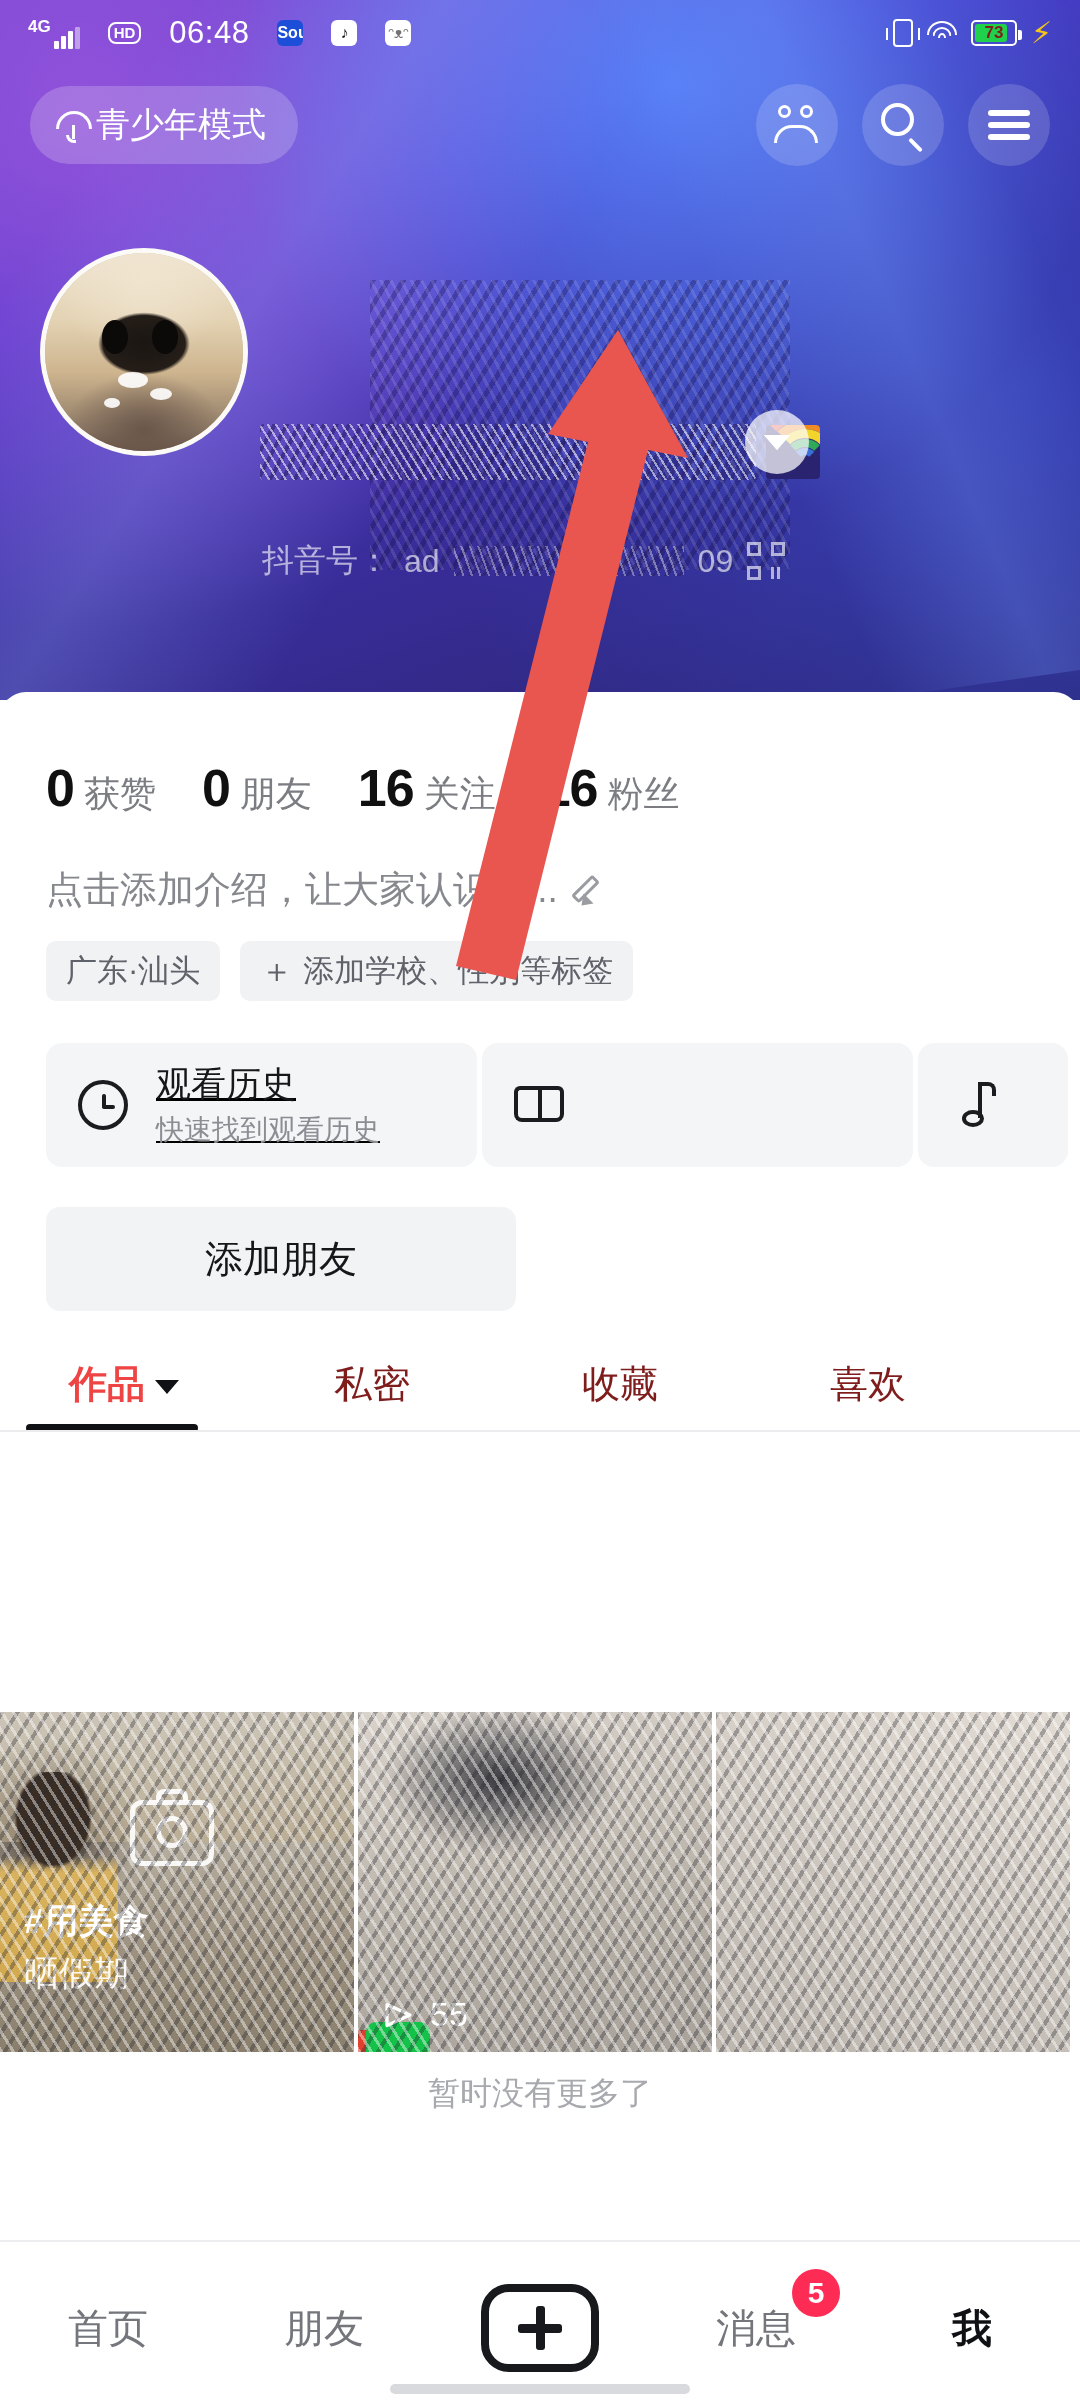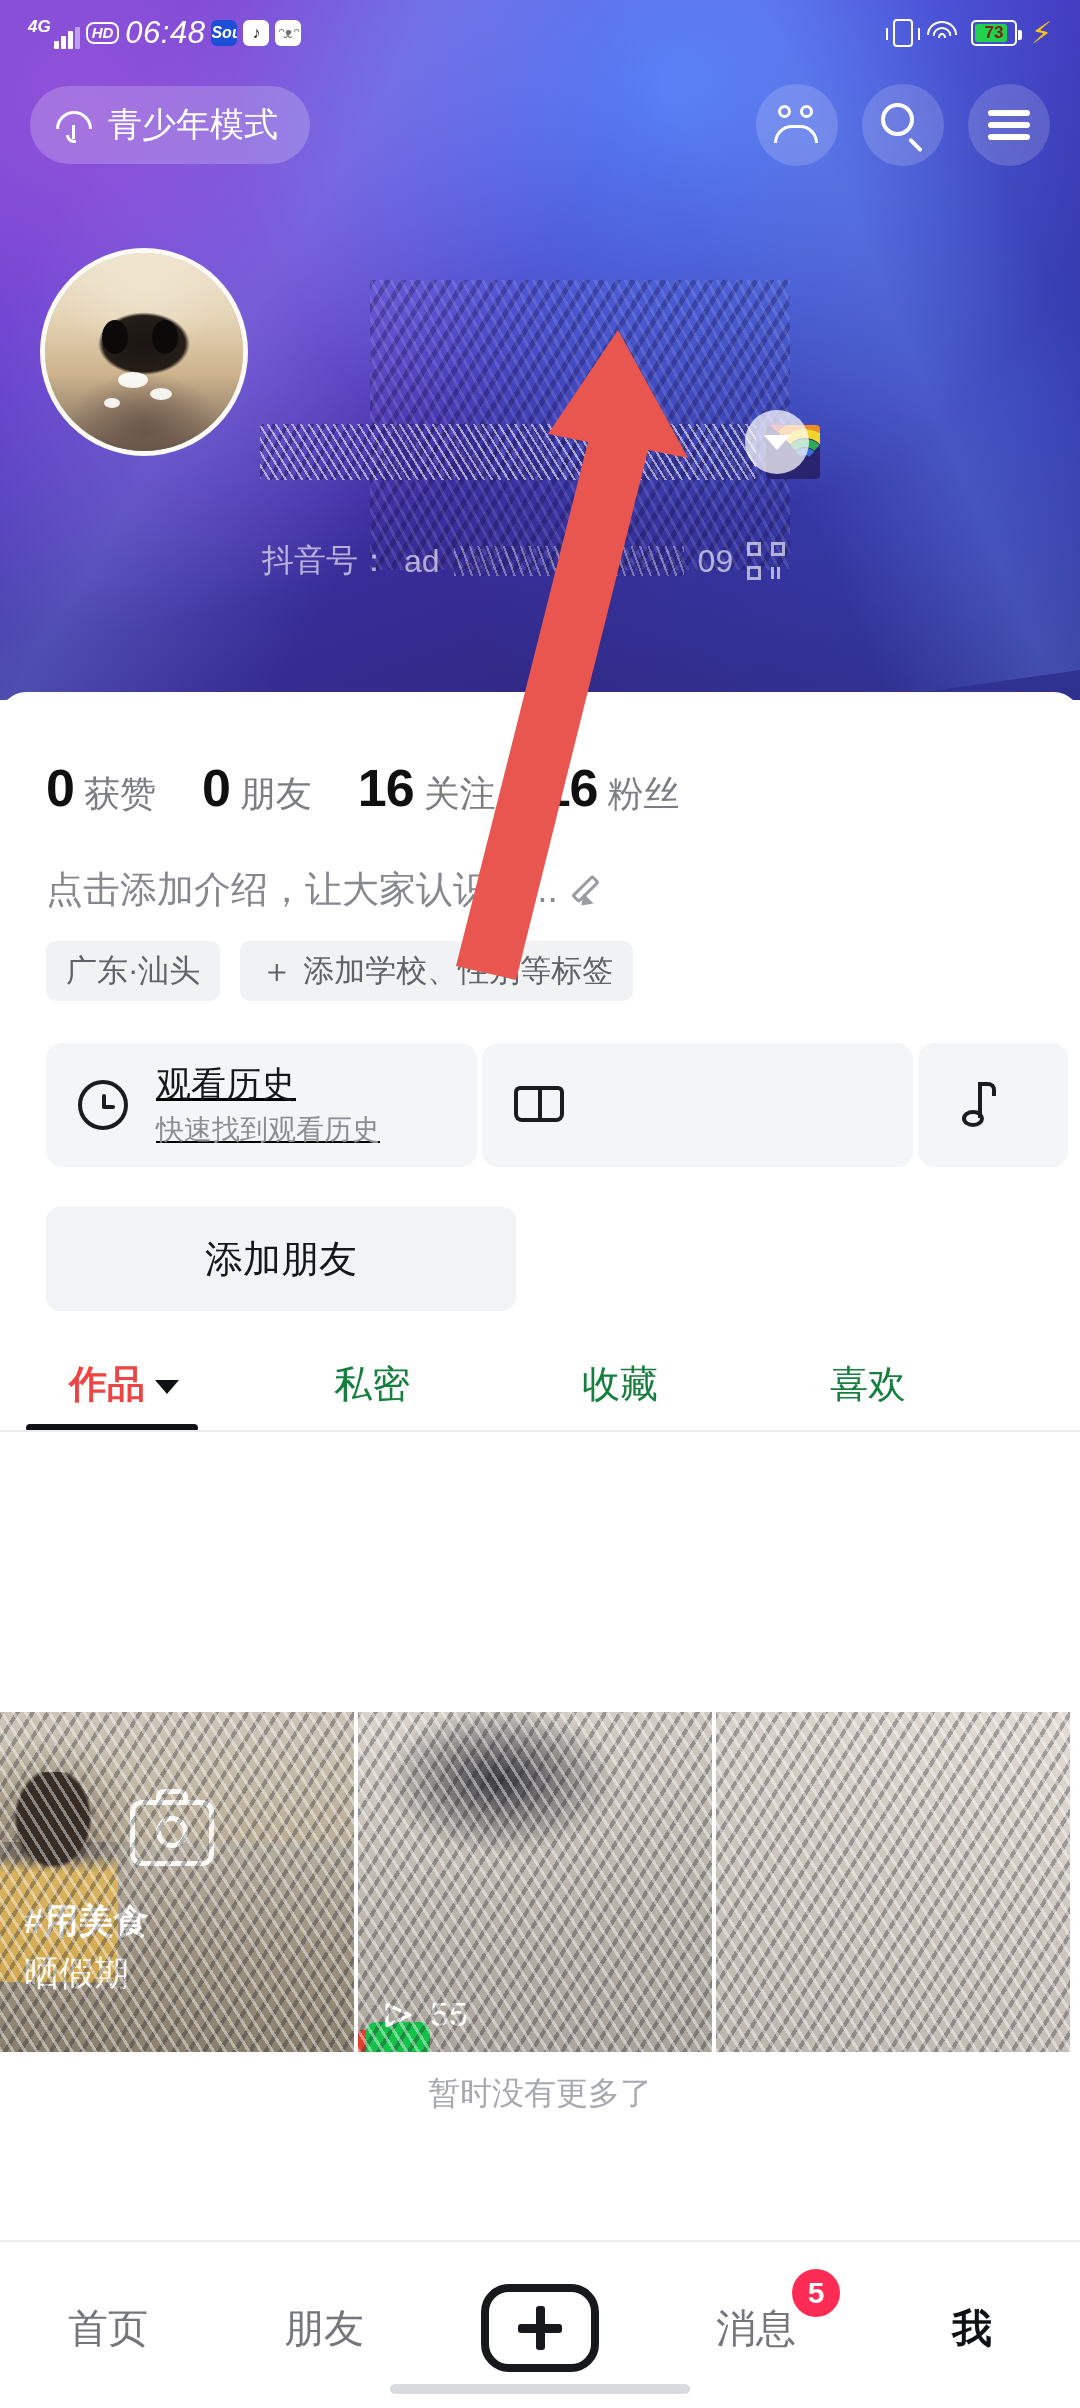--- a/index.html
+++ b/index.html
@@ -42,21 +42,21 @@
     pointer-events:none;
   }
 
   
   .statusbar {
     position:absolute; left:0; top:0; width:1080px; height:66px;
     display:flex; align-items:center; color:#fff;
     padding:0 28px;
     font-size:27px;
   }
-  .sb-left { display:flex; align-items:center; gap:6px;font-style:italic; }
+  .sb-left { display:flex; align-items:center; gap:28px; }
   .sb-right { display:flex; align-items:center; gap:14px; margin-left:auto; }
   .sig-4g { position:relative; display:flex; align-items:flex-end; gap:3px; }
   .sig-4g .g { font-size:17px; font-weight:bold; line-height:1; margin-bottom:14px; }
   .bars { display:flex; align-items:flex-end; gap:2px; height:22px; }
   .bars i { width:5px; background:#fff; border-radius:1px; display:block; }
   .bars i:nth-child(1){height:8px;}
   .bars i:nth-child(2){height:13px;}
   .bars i:nth-child(3){height:18px;}
   .bars i:nth-child(4){height:22px;background:rgba(255,255,255,0.45);}
   .hd-badge {
@@ -85,21 +85,21 @@
   .batt .fill{position:absolute;left:2px;top:2px;bottom:2px;background:#1fd14b;border-radius:3px;}
   .batt span{position:relative;font-size:17px;font-weight:bold;color:#7f1d1d;z-index:2;}
   .bolt { color:#f5c518; font-size:30px; line-height:1; }
 
   
   .topbar {
     position:absolute; left:0; top:70px; width:1080px; height:110px;
     display:flex; align-items:center; padding:0 30px;
   }
   .teen-pill {
-    display:flex; align-items:center; gap:16px;
+    display:flex; align-items:center; gap:4px;
     background:rgba(255,255,255,0.20);
     border-radius:48px; height:78px; padding:0 32px 0 26px;
     color:#fff; font-size:34px;
   }
   .umbrella { width:36px; height:36px; position:relative; }
   .umbrella .dome { position:absolute; left:0; top:4px; width:36px; height:18px;
     border:3px solid #fff; border-bottom:none; border-radius:18px 18px 0 0; }
   .umbrella .stem { position:absolute; left:16px; top:18px; width:3px; height:14px; background:#fff; }
   .umbrella .hook { position:absolute; left:10px; top:28px; width:10px; height:8px;
     border:3px solid #fff; border-top:none; border-right:none; border-radius:0 0 0 8px; }
@@ -257,21 +257,21 @@
   .actions { display:flex; gap:24px; padding:40px 0 0 46px; }
   .act {
     background:#f2f3f5; border-radius:14px; height:104px; width:470px;
     display:flex; align-items:center; justify-content:center;
     font-size:38px; color:#15171b;
   }
 
   .tabs {
     display:flex; align-items:center; padding:48px 0 0 0; position:relative;
   }
-  .tab { width:248px; text-align:center; font-size:38px; color:#15803d; position:relative; }
+  .tab { width:248px; text-align:center; font-size:38px; color:#7f1d1d; position:relative; }
   .tab.active { color:#ef4444; font-weight:bold; }
   .tab .caret {
     display:inline-block; margin-left:10px;
     width:0;height:0;border-left:12px solid transparent;border-right:12px solid transparent;
     border-top:14px solid #101114; vertical-align:middle;
   }
   .tab-underline {
     position:absolute; left:26px; bottom:-22px; width:172px; height:8px; background:#101114; border-radius:4px;
   }
   .tab-divider { position:absolute; left:0; bottom:-22px; width:1080px; height:2px; background:#ececee; }

